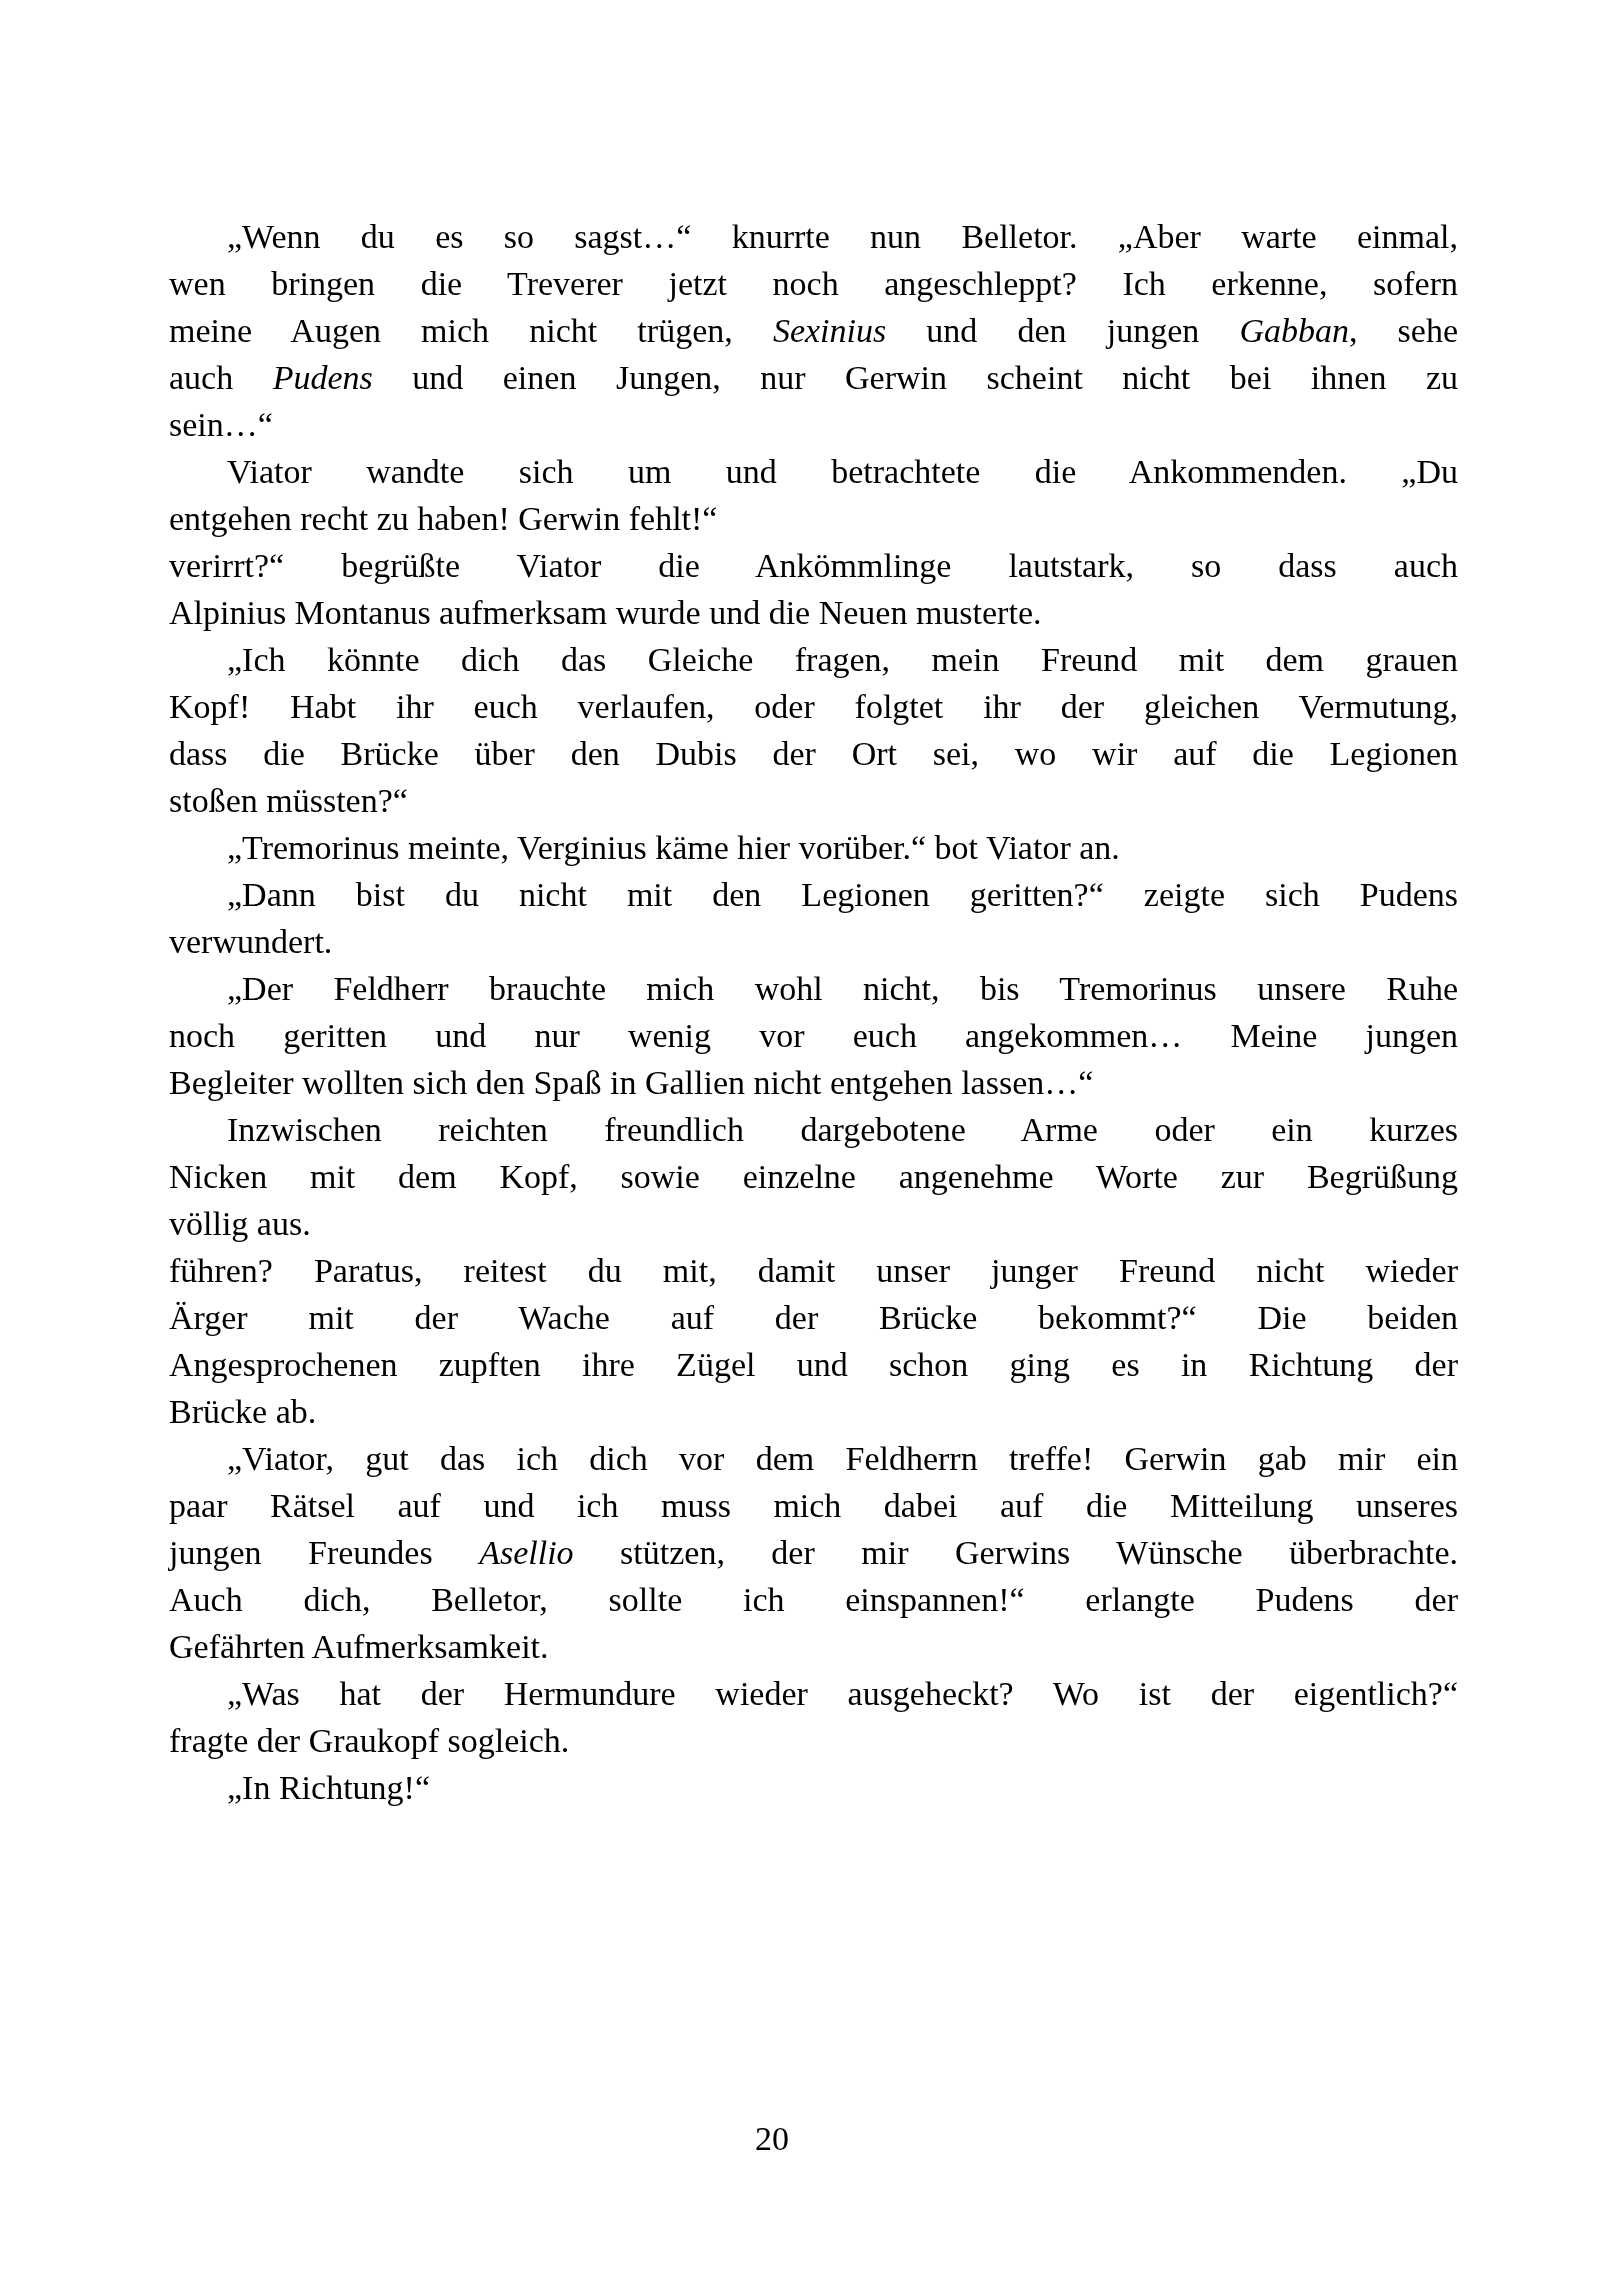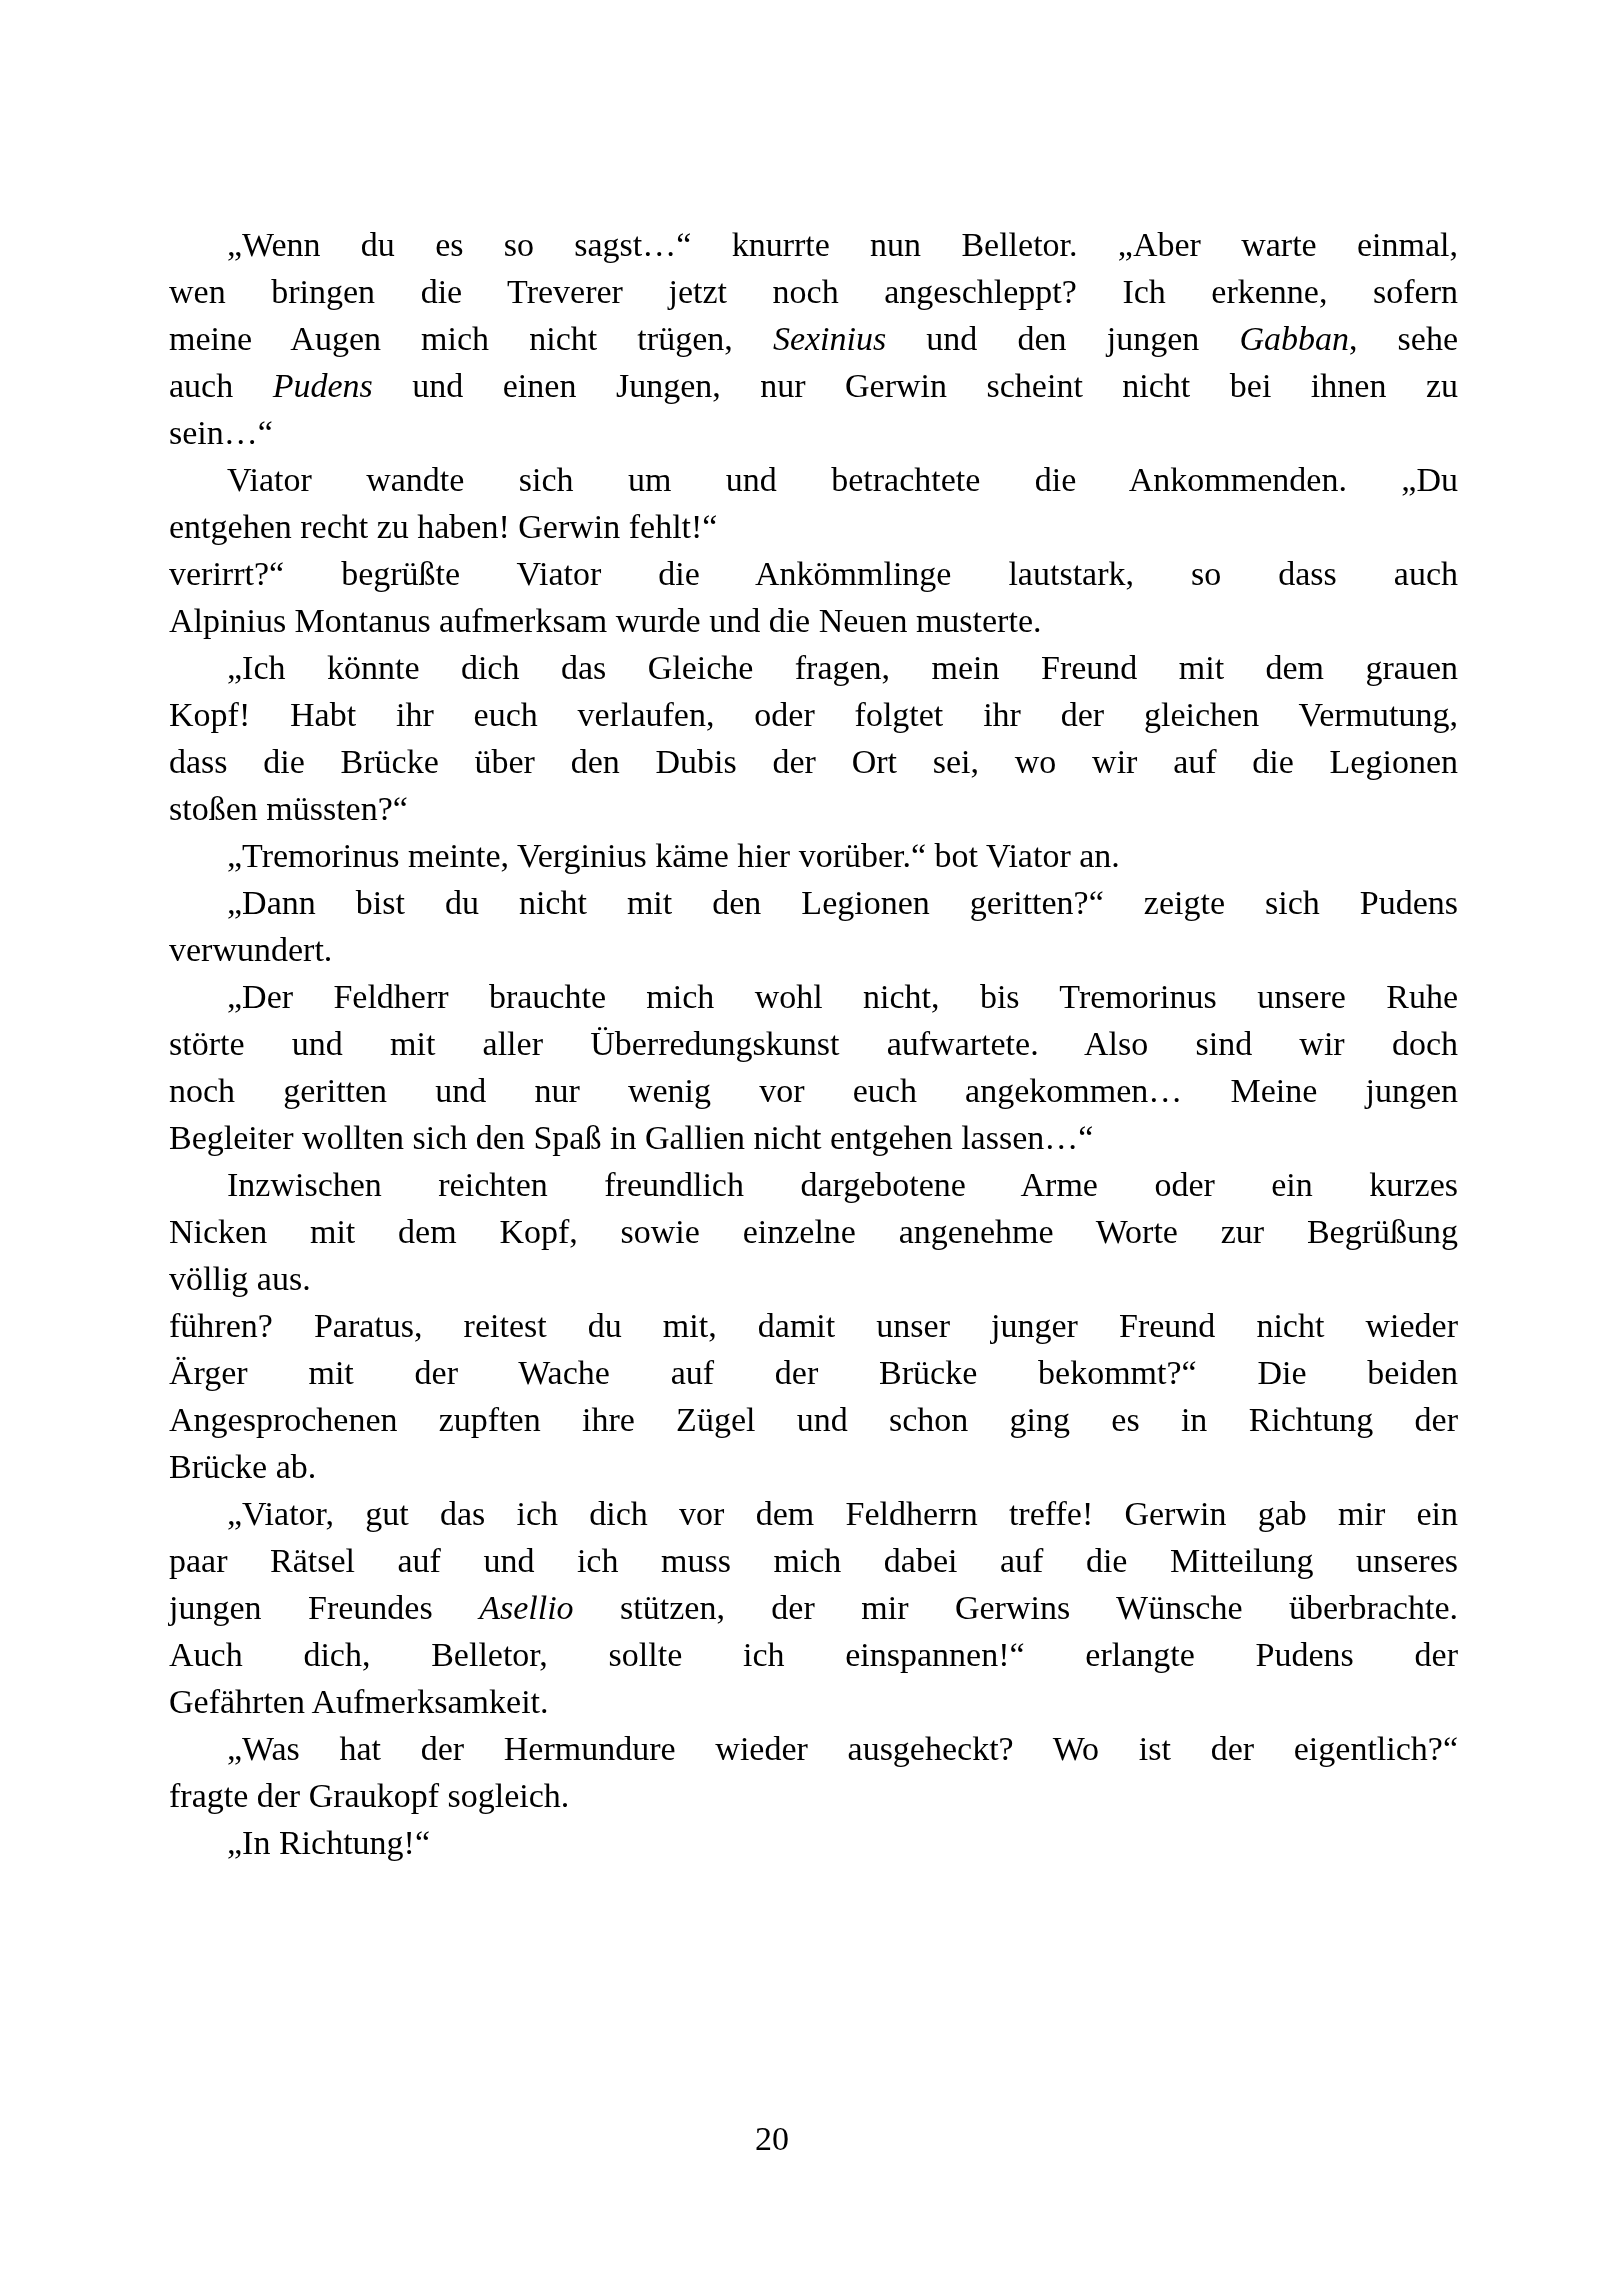--- a/index.html
+++ b/index.html
@@ -10,21 +10,21 @@
     width: 1620px;
     height: 2295px;
     position: relative;
     background: #ffffff;
     color: #000000;
     font-family: "Liberation Serif", serif;
   }
   .text-block {
     position: absolute;
     left: 169px;
-    top: 221px;
+    top: 213px;
     width: 1289px;
     font-size: 34px;
     line-height: 47px;
     color: #000000;
   }
   .para { margin: 0; padding: 0; }
   .line {
     text-align: justify;
     text-align-last: justify;
   }
@@ -75,21 +75,20 @@
     </div>
     <div class="para">
       <div class="line first last">„Tremorinus meinte, Verginius käme hier vorüber.“ bot Viator an.</div>
     </div>
     <div class="para">
       <div class="line first">„Dann bist du nicht mit den Legionen geritten?“ zeigte sich Pudens</div>
       <div class="line last">verwundert.</div>
     </div>
     <div class="para">
       <div class="line first">„Der Feldherr brauchte mich wohl nicht, bis Tremorinus unsere Ruhe</div>
-      <div class="line">störte und mit aller Überredungskunst aufwartete. Also sind wir doch</div>
       <div class="line">noch geritten und nur wenig vor euch angekommen… Meine jungen</div>
       <div class="line last">Begleiter wollten sich den Spaß in Gallien nicht entgehen lassen…“</div>
     </div>
     <div class="para">
       <div class="line first">Inzwischen reichten freundlich dargebotene Arme oder ein kurzes</div>
       <div class="line">Nicken mit dem Kopf, sowie einzelne angenehme Worte zur Begrüßung</div>
       <div class="line last">völlig aus.</div>
     </div>
     <div class="para">
       <div class="line">führen? Paratus, reitest du mit, damit unser junger Freund nicht wieder</div>

